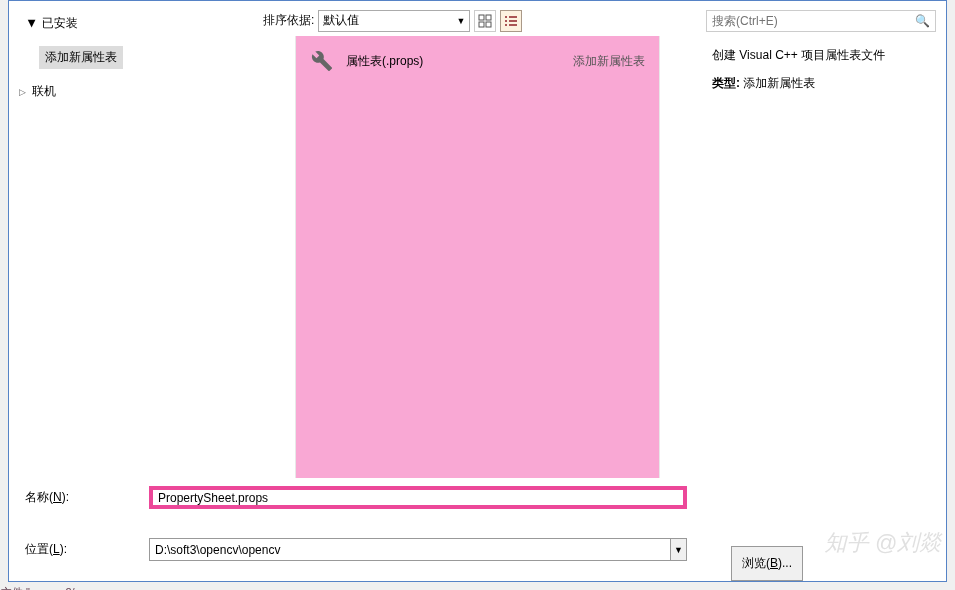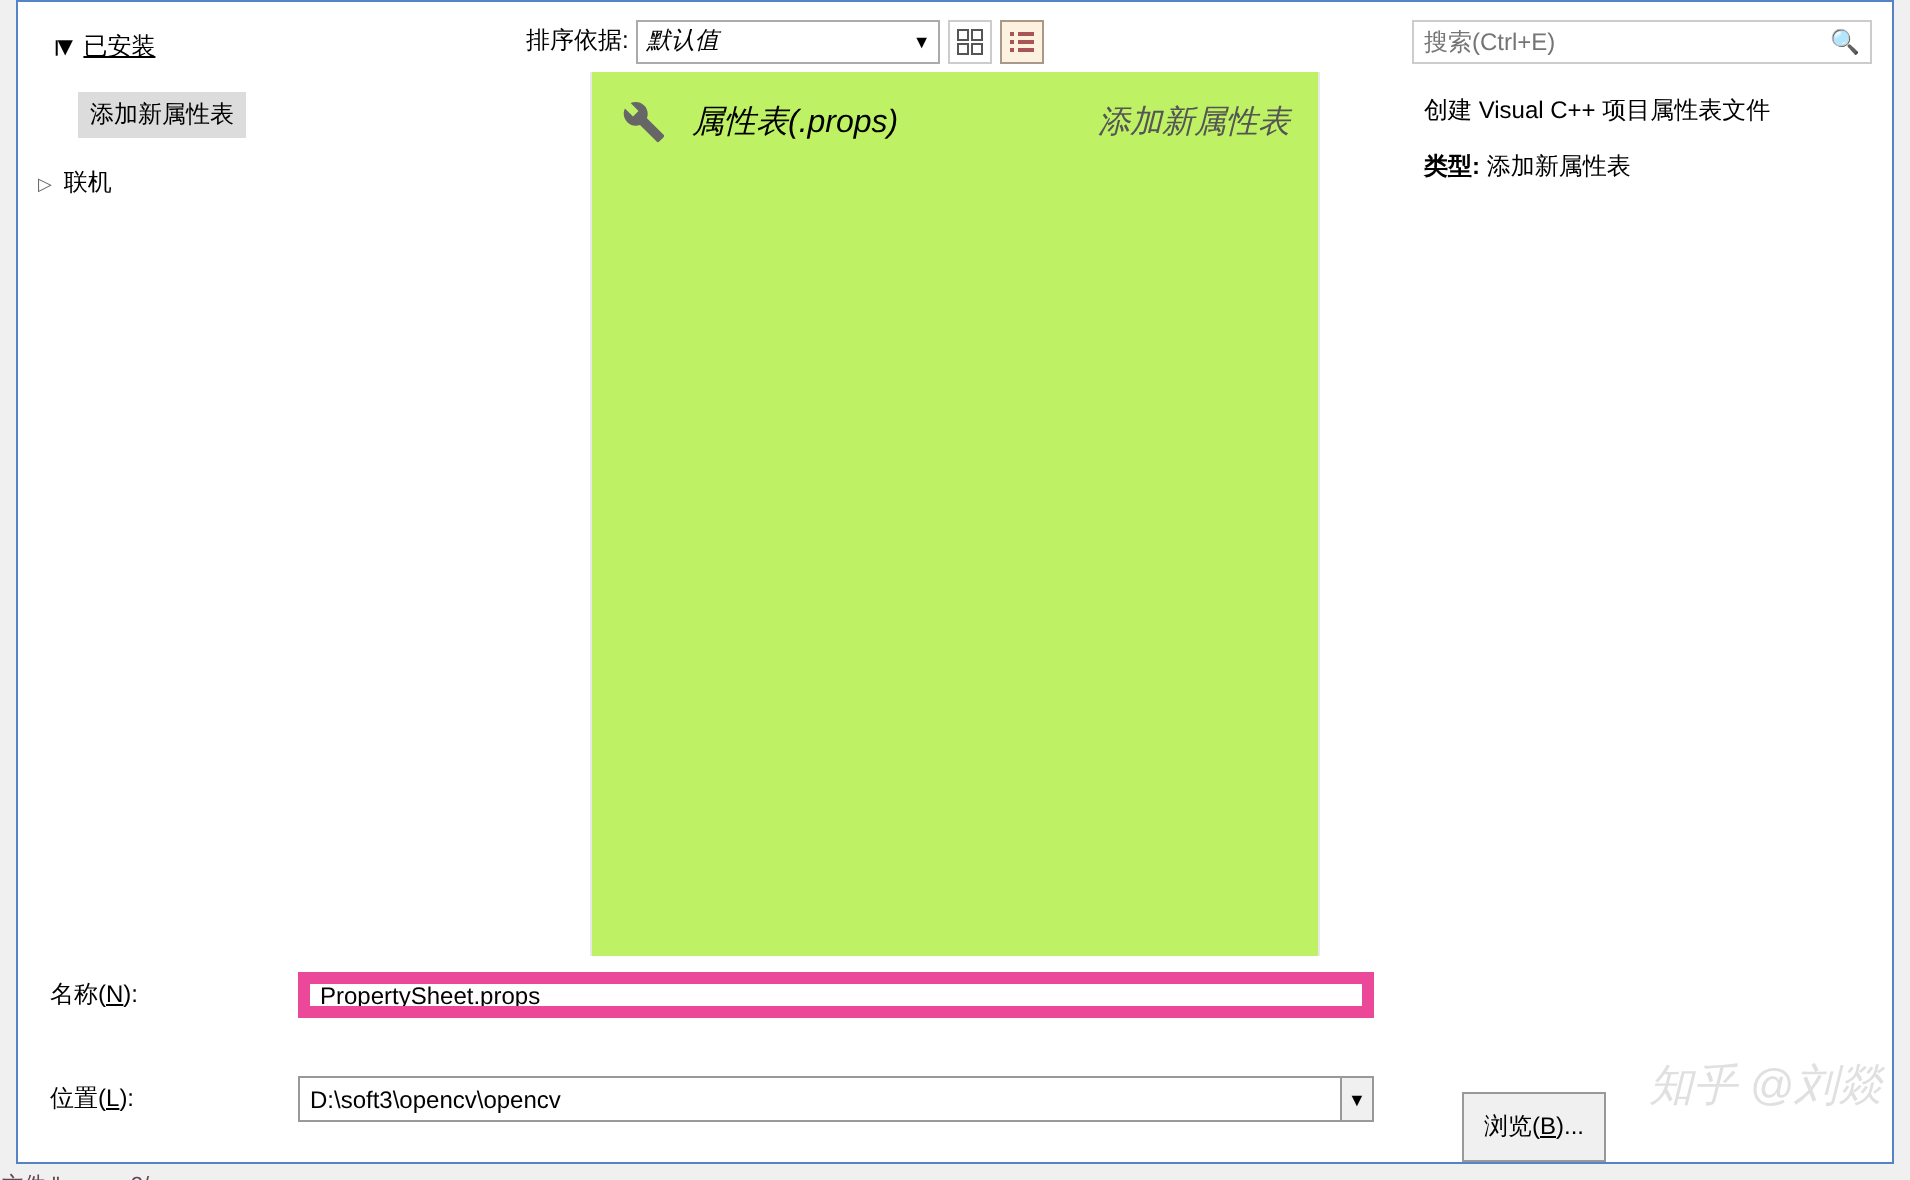--- a/index.html
+++ b/index.html
@@ -6,52 +6,52 @@
     body { width: 955px; height: 590px; background: #f0f0f0; overflow: hidden; position: relative; }
     
     .dialog { position: absolute; left: 8px; top: 0; width: 939px; height: 582px; background: #fff; border: 1px solid #5683c6; }
     
     .titlebar { height: 27px; background: #4a75c5; display: flex; align-items: center; padding: 0 0 0 10px; color: #fff; font-size: 12px; }
     .titlebar-title { flex: 1; }
     .titlebar-help { width: 40px; text-align: center; cursor: pointer; font-size: 13px; }
     .titlebar-close { width: 42px; text-align: center; cursor: pointer; font-size: 15px; }
     
     .toolbar { height: 35px; display: flex; align-items: center; padding: 4px 10px 0 10px; gap: 4px; font-size: 12px; border-bottom: 0; }
-    .tree-header { padding: 6px 0 0 10px; width: 240px; display: flex; align-items: center; gap: 5px; font-size: 12px; text-decoration: underline; }
+    .tree-header { padding: 6px 0 0 10px; width: 240px; display: flex; align-items: center; gap: 5px; font-size: 12px; }
     .expand-icon { font-size: 10px; display: inline-block; transform: rotate(90deg); }
     .sort-label { margin-left: 0; }
-    .sort-select { width: 152px; height: 22px; border: 1px solid #ababab; background: #fff; font-size: 12px; padding: 0 4px; display: flex; align-items: center; justify-content: space-between; font-style: italic; }
+    .sort-select { width: 152px; height: 22px; border: 1px solid #ababab; background: #fff; font-size: 12px; padding: 0 4px; display: flex; align-items: center; justify-content: space-between; }
     .view-toggle { width: 22px; height: 22px; border: 1px solid #ccc; display: flex; align-items: center; justify-content: center; cursor: pointer; font-size: 13px; }
     .view-toggle.active { border: 1px solid #a98; background: #fdf2e0; }
     .search-box { margin-left: auto; width: 230px; height: 22px; border: 1px solid #ccc; display: flex; align-items: center; padding: 0 5px; }
     .search-input { flex: 1; border: none; font-size: 12px; outline: none; color: #6d28d9; }
     .search-icon { font-size: 12px; color: #555; padding-left: 4px; }
     
     .body-area { display: flex; height: 442px; gap: 40px; }
     
     .left-tree { width: 246px; padding: 8px 0 0 10px; font-size: 12px; background: #fff; }
     .tree-item { padding: 3px 6px; margin: 2px 0; }
     .tree-item.selected { background: #dcdcdc; display: inline-block; }
     .tree-section { display: flex; align-items: center; gap: 6px; margin-top: 12px; }
     .tree-caret { font-size: 9px; color: #666; }
     
-    .center-list { flex: 1; background: #bef264; border-left: 1px solid #e8e8e8; border-right: 1px solid #e8e8e8; padding: 6px 0; font-size: 16px; font-style: italic; }
+    .center-list { flex: 1; background: #f9a8d4; border-left: 1px solid #e8e8e8; border-right: 1px solid #e8e8e8; padding: 6px 0; font-size: 12px; }
     .list-item { display: flex; align-items: center; padding: 7px 14px; gap: 12px; }
     .item-icon { width: 24px; height: 24px; display: flex; align-items: center; justify-content: center; color: #666; font-size: 17px; }
     .item-label { flex: 1; }
     .item-category { color: #555; }
     
     .right-info { width: 246px; padding: 10px 12px; font-size: 12px; }
     .info-row { margin-bottom: 10px; line-height: 1.5; }
     .info-label { font-weight: bold; display: inline; }
     
     .bottom-fields { padding: 8px 16px; font-size: 12px; }
     .field-row { display: flex; align-items: center; margin-bottom: 9px; gap: 24px; }
     .field-label { width: 100px; }
-    .field-input { width: 538px; height: 23px; border: 6px solid #ec4899; padding: 0 5px; font-size: 12px; }
+    .field-input { width: 538px; height: 23px; border: 4px solid #ec4899; padding: 0 5px; font-size: 12px; }
     .field-input.combo { display: flex; align-items: center; width: 538px; border: 1px solid #999; padding: 0; }
     .field-input.combo input { flex: 1; border: none; padding: 0 5px; font-size: 12px; outline: none; height: 21px; }
     .field-input.combo .dd { width: 16px; height: 21px; border-left: 1px solid #999; display: flex; align-items: center; justify-content: center; font-size: 9px; background: #f0f0f0; }
     .browse-btn { width: 72px; height: 35px; border: 1px solid #999; background: #f0f0f0; font-size: 12px; margin-left: 20px; cursor: pointer; margin-top: 28px; }
     
     .button-row { display: flex; justify-content: flex-end; gap: 10px; padding: 4px 18px 0 0; }
     .action-btn { width: 76px; height: 24px; border: 1px solid #999; background: #f0f0f0; font-size: 12px; cursor: pointer; }
     .action-btn.primary { border: 1px solid #4a75c5; }
     
     .bg-frag { position: absolute; font-size: 11px; color: #645; left: 1px; }

